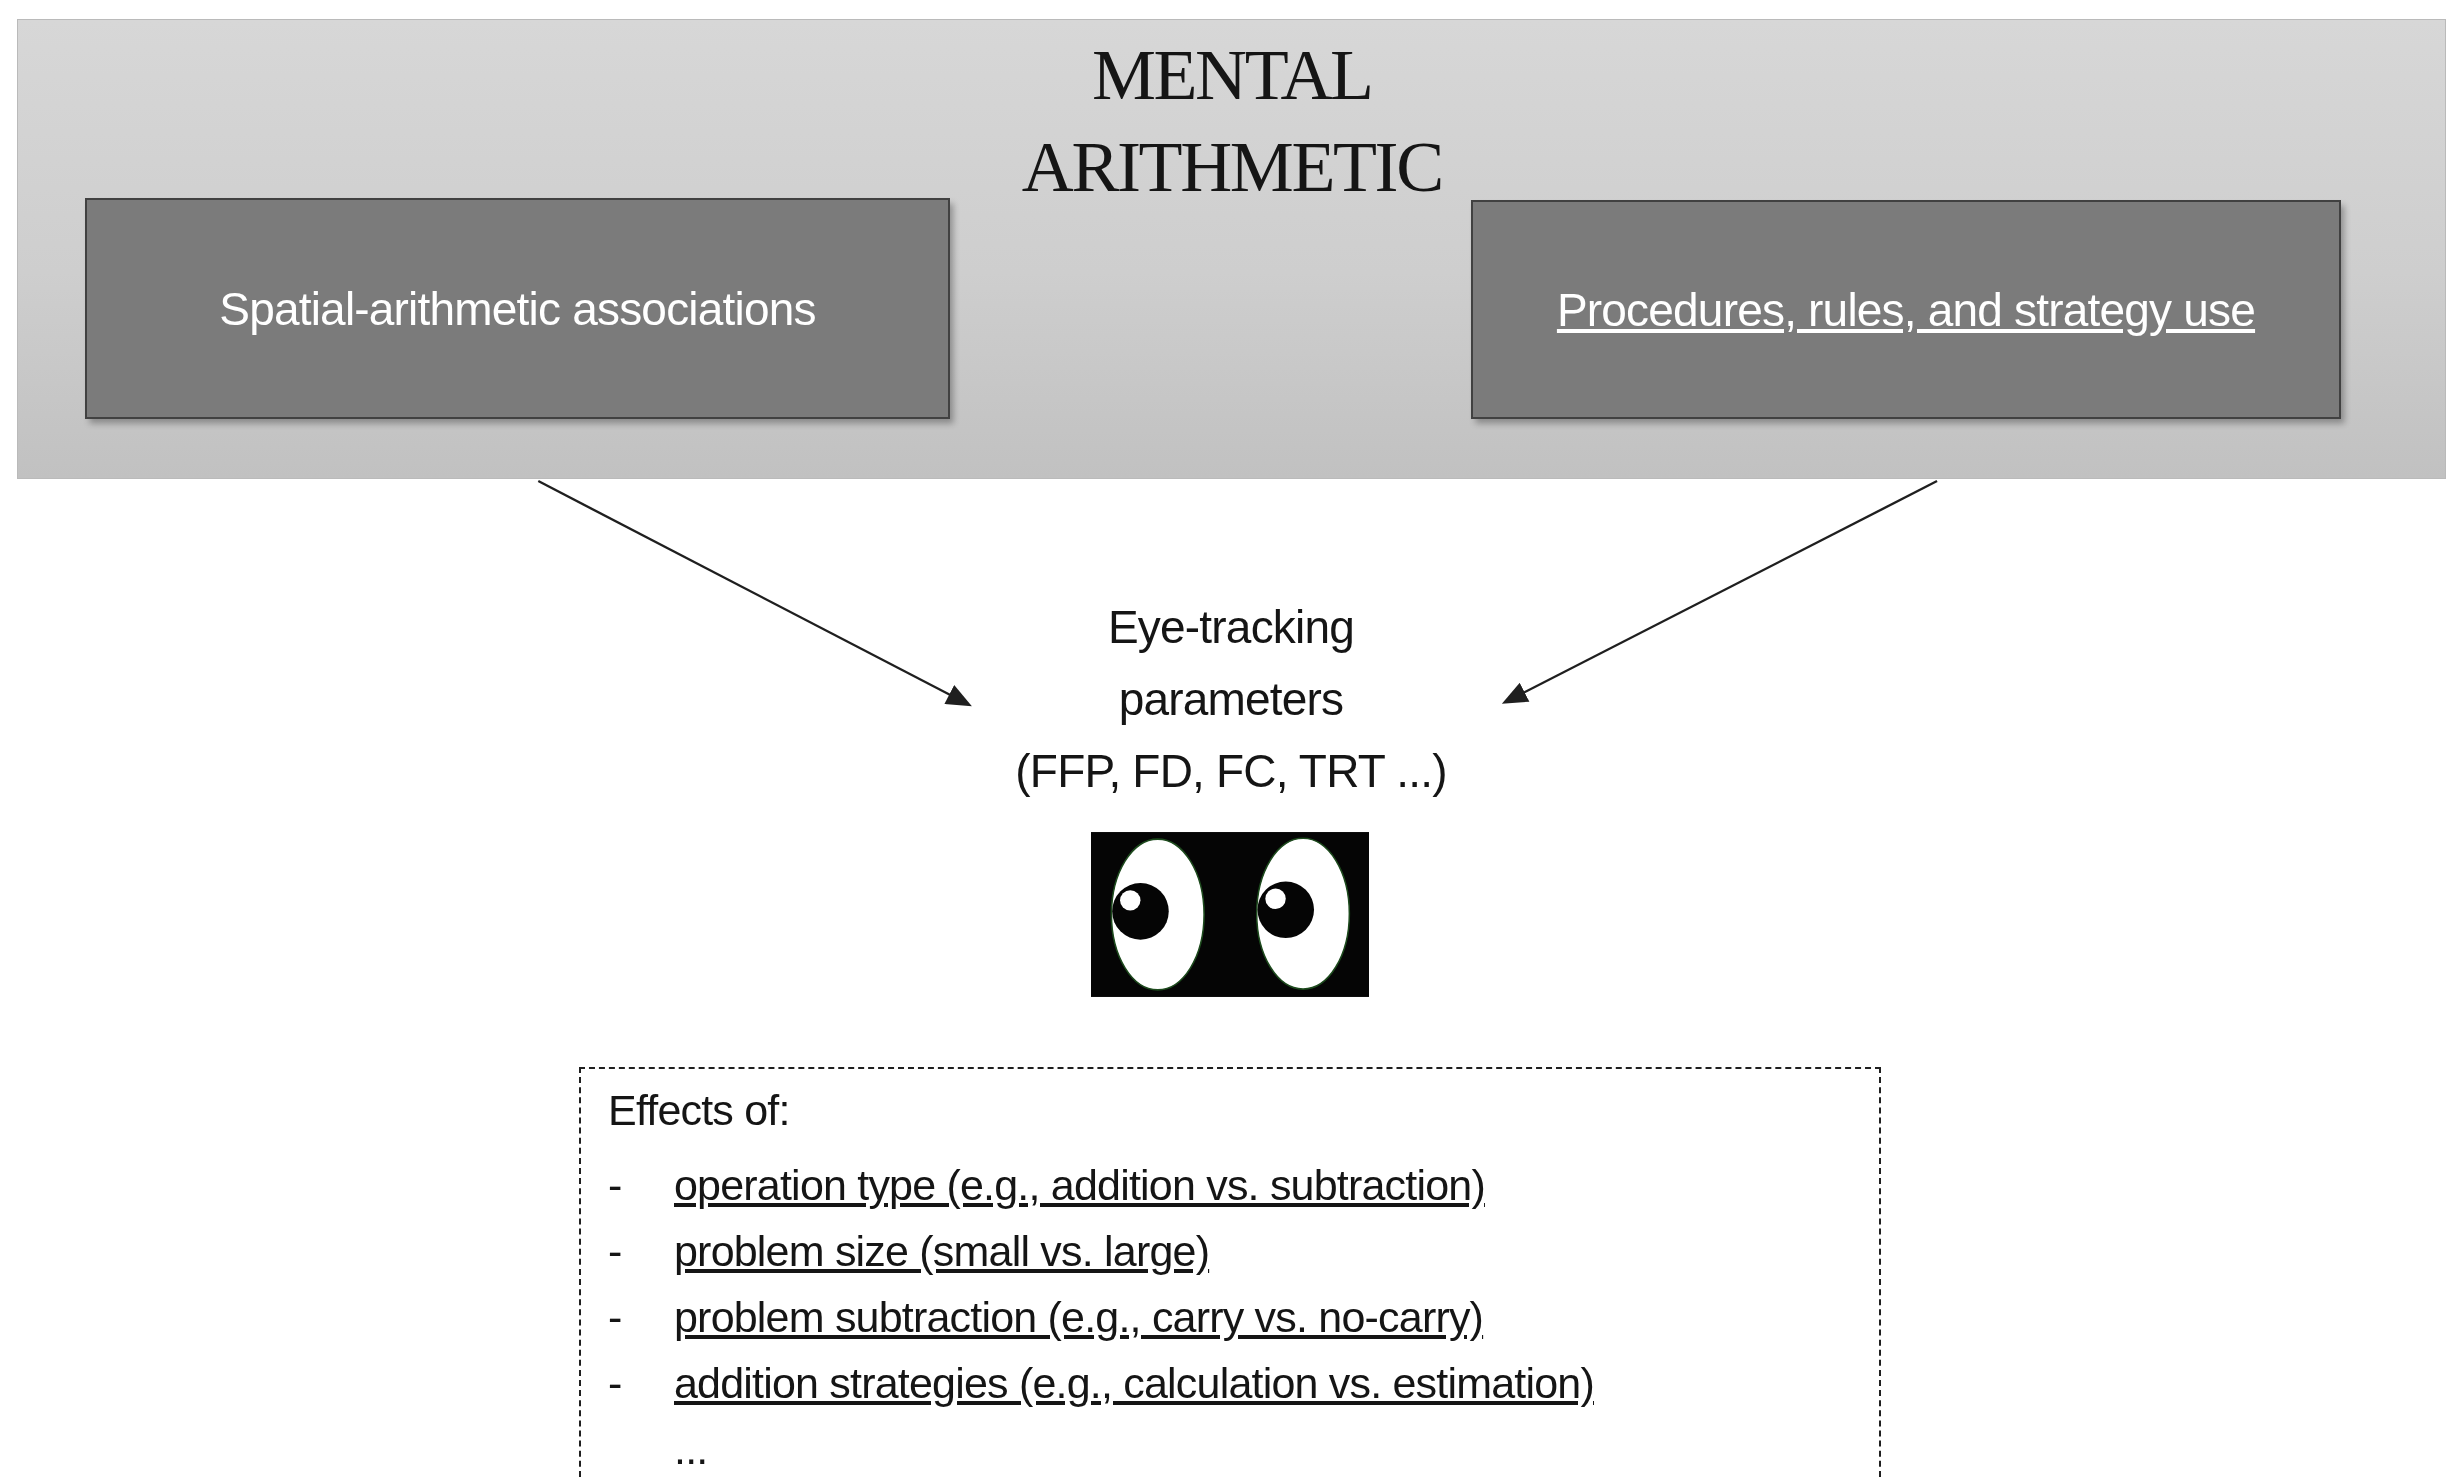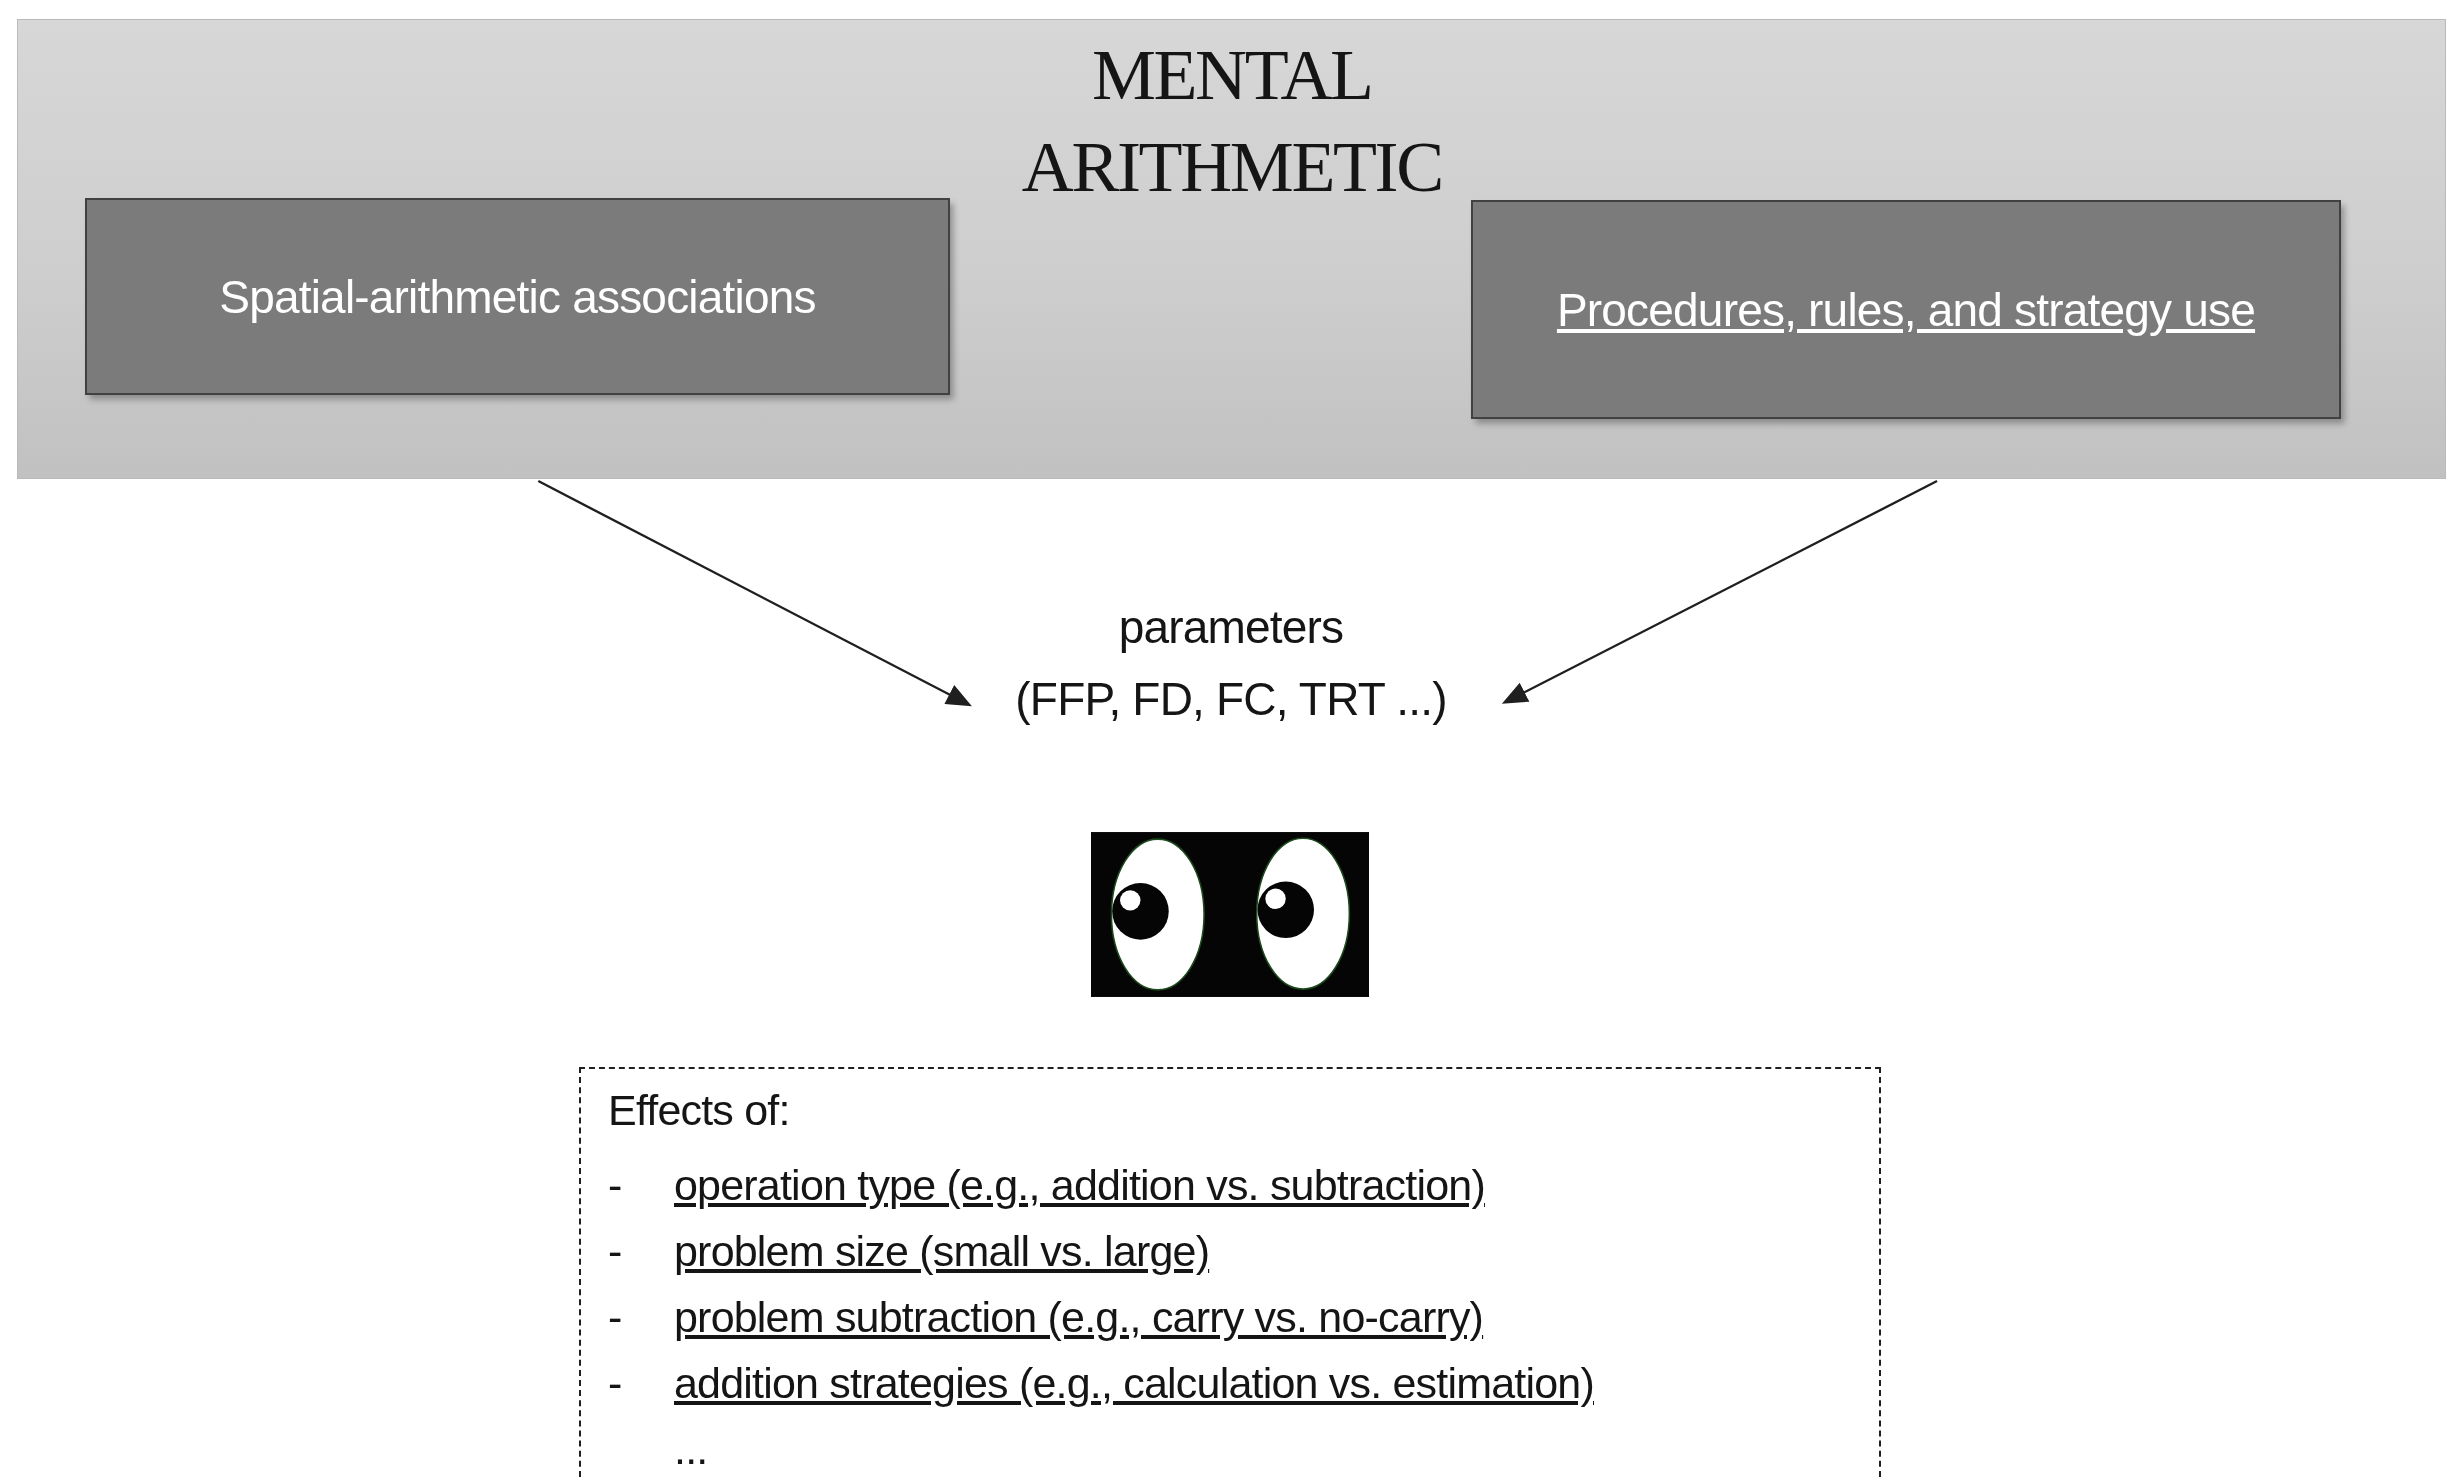--- a/index.html
+++ b/index.html
@@ -49,21 +49,21 @@
     border: 2.4px solid #414141;
     box-shadow: 3.9px 4.7px 6.3px rgba(0,0,0,0.30);
     display: flex;
     align-items: center;
     justify-content: center;
     color: #ffffff;
     font-size: 46px;
     letter-spacing: -0.8px;
     text-align: center;
   }
-  .branch-box.left  { left: 85px;  top: 198px; width: 865px; height: 197px; }
+  .branch-box.left  { left: 85px;  top: 198px; width: 865px; height: 221px; }
   .branch-box.right { left: 1471px; top: 200px; width: 870px; height: 219px; text-decoration: underline; }
 
   
   .arrows {
     position: absolute;
     left: 0; top: 0;
     width: 2462px;
     height: 1480px;
     pointer-events: none;
   }
@@ -136,20 +136,21 @@
     <defs>
       <marker id="ah" viewBox="0 0 12 10" markerWidth="11" markerHeight="9" refX="10" refY="5" orient="auto">
         <path d="M0 0 L12 5 L0 10 Z" fill="#1f1f1f"></path>
       </marker>
     </defs>
     <line x1="685" y1="612" x2="1232" y2="896" stroke="#1f1f1f" stroke-width="3" marker-end="url(#ah)"></line>
     <line x1="2465" y1="612" x2="1916" y2="893" stroke="#1f1f1f" stroke-width="3" marker-end="url(#ah)"></line>
   </svg>
 
   <div class="center-label">
+    <div>Eye-tracking</div>
     <div>parameters</div>
     <div>(FFP, FD, FC, TRT ...)</div>
   </div>
 
   <svg class="eyes" viewBox="0 0 354 210" xmlns="http://www.w3.org/2000/svg">
     <rect x="0" y="0" width="354" height="210" fill="#050505"></rect>
     <ellipse cx="85" cy="105" rx="59" ry="96" fill="#ffffff" stroke="#1d4a1d" stroke-width="2"></ellipse>
     <ellipse cx="270" cy="104" rx="59" ry="96" fill="#ffffff" stroke="#1d4a1d" stroke-width="2"></ellipse>
     <circle cx="63" cy="101" r="36" fill="#050505"></circle>
     <circle cx="248" cy="99" r="36" fill="#050505"></circle>

